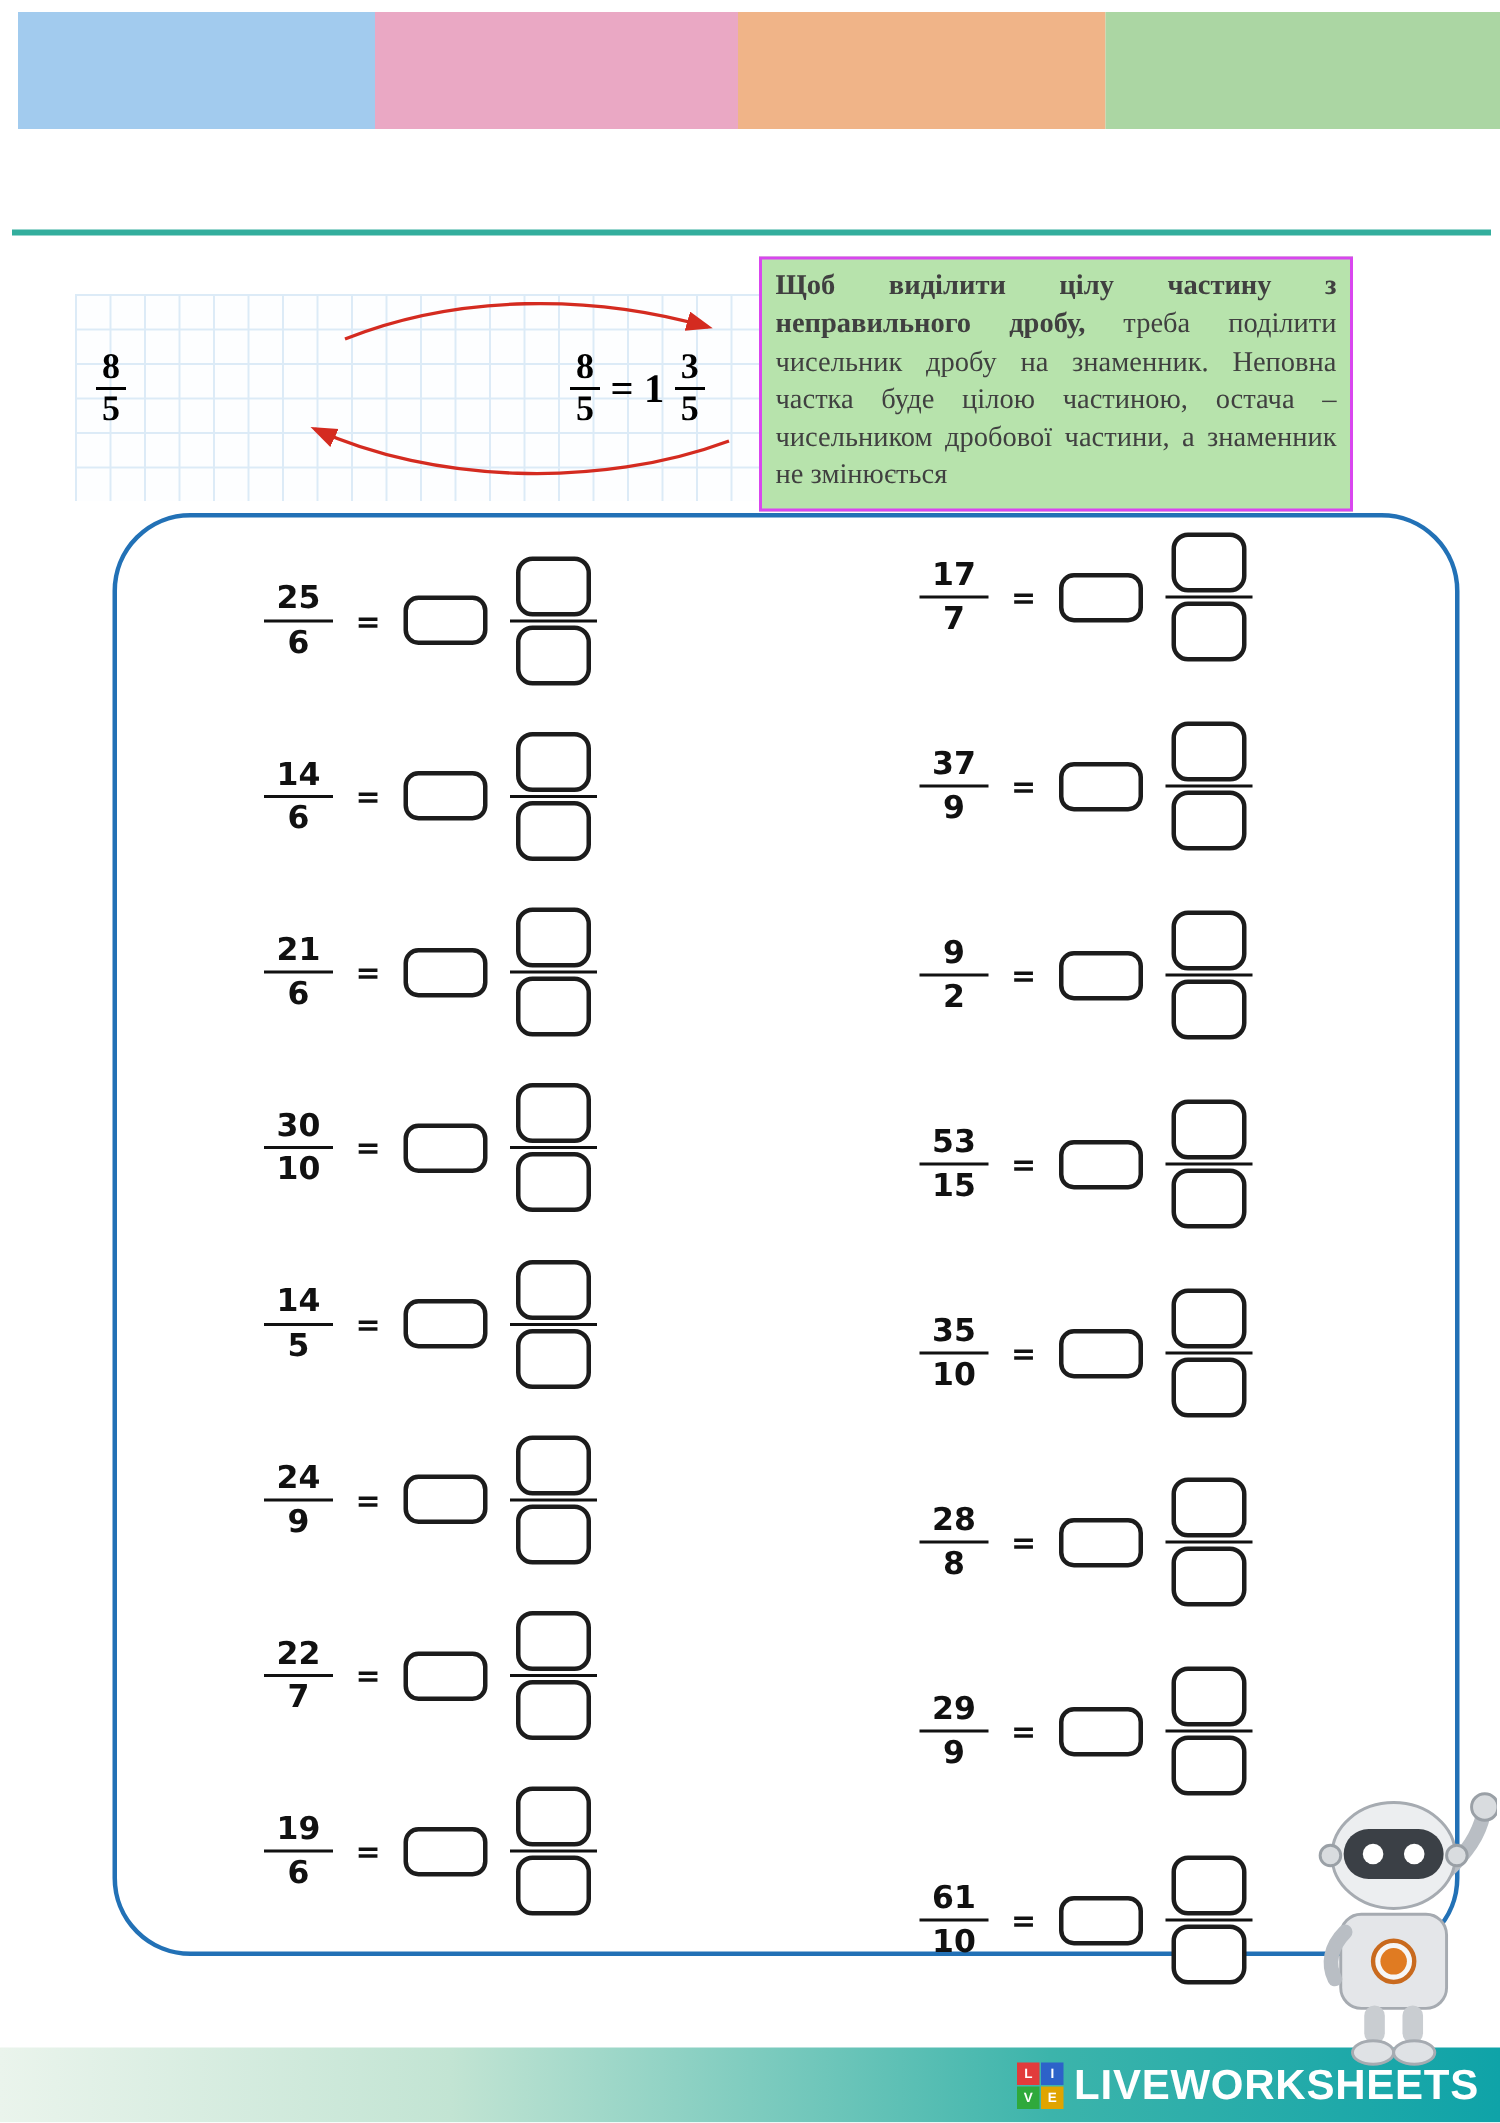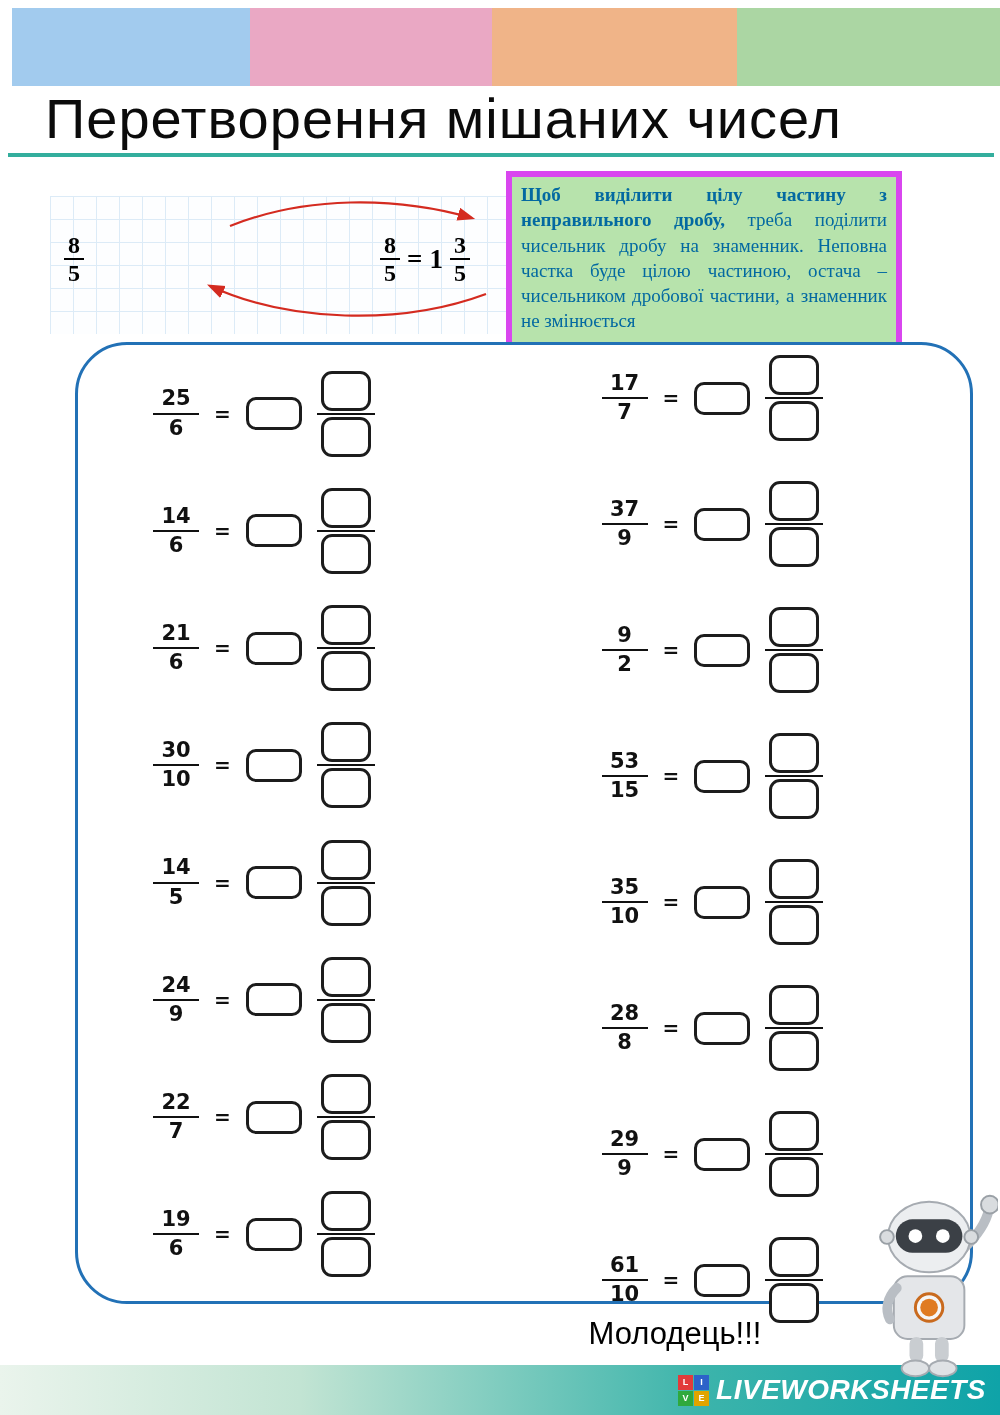--- a/index.html
+++ b/index.html
@@ -38,35 +38,35 @@
   .eq-left { left: 14px; top: 36px; }
   .eq-right { left: 330px; top: 36px; gap: 7px; }
   .exfr { display: inline-flex; flex-direction: column; align-items: center; line-height: 1.1; font-size: 24px; }
   .exfr .n { padding: 0 4px; }
   .exfr .d { border-top: 2px solid #000; padding: 0 4px; }
   .arrows { position: absolute; left: 0; top: 0; width: 456px; height: 138px; pointer-events: none; }
 
   
   .info-box {
     position: absolute; left: 506px; top: 171px; width: 396px;
-    background: #b7e3ac; border: 6px solid #d946ef;
-    padding: 5px 9px 9px; color: #0369a1;
+    background: #b7e3ac; border: 2px solid #d946ef;
+    padding: 5px 9px 9px; color: #404040;
     font-family: "Liberation Serif", serif; font-size: 19px; line-height: 1.33;
     text-align: justify;
   }
   .info-box .lead { font-weight: 700; }
 
   
   .panel {
     position: absolute; left: 75px; top: 342px; width: 898px; height: 962px;
     background: #fff; border: 3px solid #2271b6; border-radius: 52px;
     display: flex; padding: 10px 0 8px;
   }
   .col { flex: 1; display: flex; flex-direction: column; }
-  .col-left  { padding-left: 75px; justify-content: center; }
+  .col-left  { padding-left: 98px; justify-content: center; }
   .col-right { padding-left: 80px; gap: 40px; }
   .ex-row { height: 118px; display: flex; align-items: center; gap: 15px; }
   .ex-frac {
     display: flex; flex-direction: column; align-items: center; width: 46px;
     font-family: "DejaVu Sans", sans-serif; font-size: 21px; font-weight: 700; line-height: 1.3; color: #111;
   }
   .ex-frac .n { text-align: center; }
   .ex-frac .d { border-top: 2px solid #111; width: 100%; text-align: center; }
   .eq-sign { font-family: "DejaVu Sans", sans-serif; font-size: 20px; font-weight: 700; color: #111; }
   .whole-box { width: 56px; height: 33px; border: 3px solid #1c1c1c; border-radius: 10px; background: #fff; }
@@ -89,35 +89,34 @@
     display: flex; align-items: center; justify-content: flex-end;
     padding-right: 14px; gap: 7px; z-index: 2;
   }
   .lw-logo { display: grid; grid-template-columns: 15px 15px; grid-auto-rows: 15px; gap: 1px; }
   .sq { display: flex; align-items: center; justify-content: center;
         font-size: 9px; font-weight: 700; color: #fff; }
   .sq-l { background: #e23b3b; }
   .sq-i { background: #2d62c9; }
   .sq-v { background: #2fa93c; }
   .sq-e { background: #e0a400; }
-  .brand { font-size: 28px; font-weight: 800; color: #ffffff; letter-spacing: 0.5px; font-style: italic; }
+  .brand { font-size: 28px; font-weight: 800; color: #ffffff; letter-spacing: 0.5px; }
 </style>
 </head>
 <body>
 
 <div class="page">
 
   <div class="stripes">
     <div class="stripe c0"></div>
     <div class="stripe c1"></div>
     <div class="stripe c2"></div>
     <div class="stripe c3"></div>
   </div>
 
-  <h1 class="page-title">Перетворення мішаних чисел</h1>
   <div class="rule"></div>
 
   <div class="example">
     <div class="eq eq-left">
       <span class="exfr">
         <span class="n">8</span>
         <span class="d">5</span>
       </span>
     </div>
     <div class="eq eq-right">
@@ -356,21 +355,20 @@
     <div class="whole-box"></div>
     <div class="ansfrac">
       <div class="ans-box"></div>
       <div class="ans-line"></div>
       <div class="ans-box"></div>
     </div>
   </div>
       </div>
   </div>
 
-  <div class="praise">Молодець!!!</div>
 
   <svg class="robot" viewBox="0 0 130 200">
     <path d="M95 62 C110 48 118 36 121 22" stroke="#b9bec4" stroke-width="10" fill="none" stroke-linecap="round"></path>
     <circle cx="122" cy="17" r="9" fill="#d9dcdf" stroke="#9aa0a6" stroke-width="2"></circle>
     <ellipse cx="60" cy="50" rx="42" ry="36" fill="#eceef0" stroke="#a6abb1" stroke-width="2"></ellipse>
     <rect x="26" y="32" width="68" height="34" rx="17" fill="#3b4046"></rect>
     <circle cx="46" cy="49" r="7" fill="#ffffff"></circle>
     <circle cx="74" cy="49" r="7" fill="#ffffff"></circle>
     <circle cx="17" cy="50" r="7" fill="#d9dcdf" stroke="#9aa0a6" stroke-width="2"></circle>
     <circle cx="103" cy="50" r="7" fill="#d9dcdf" stroke="#9aa0a6" stroke-width="2"></circle>

